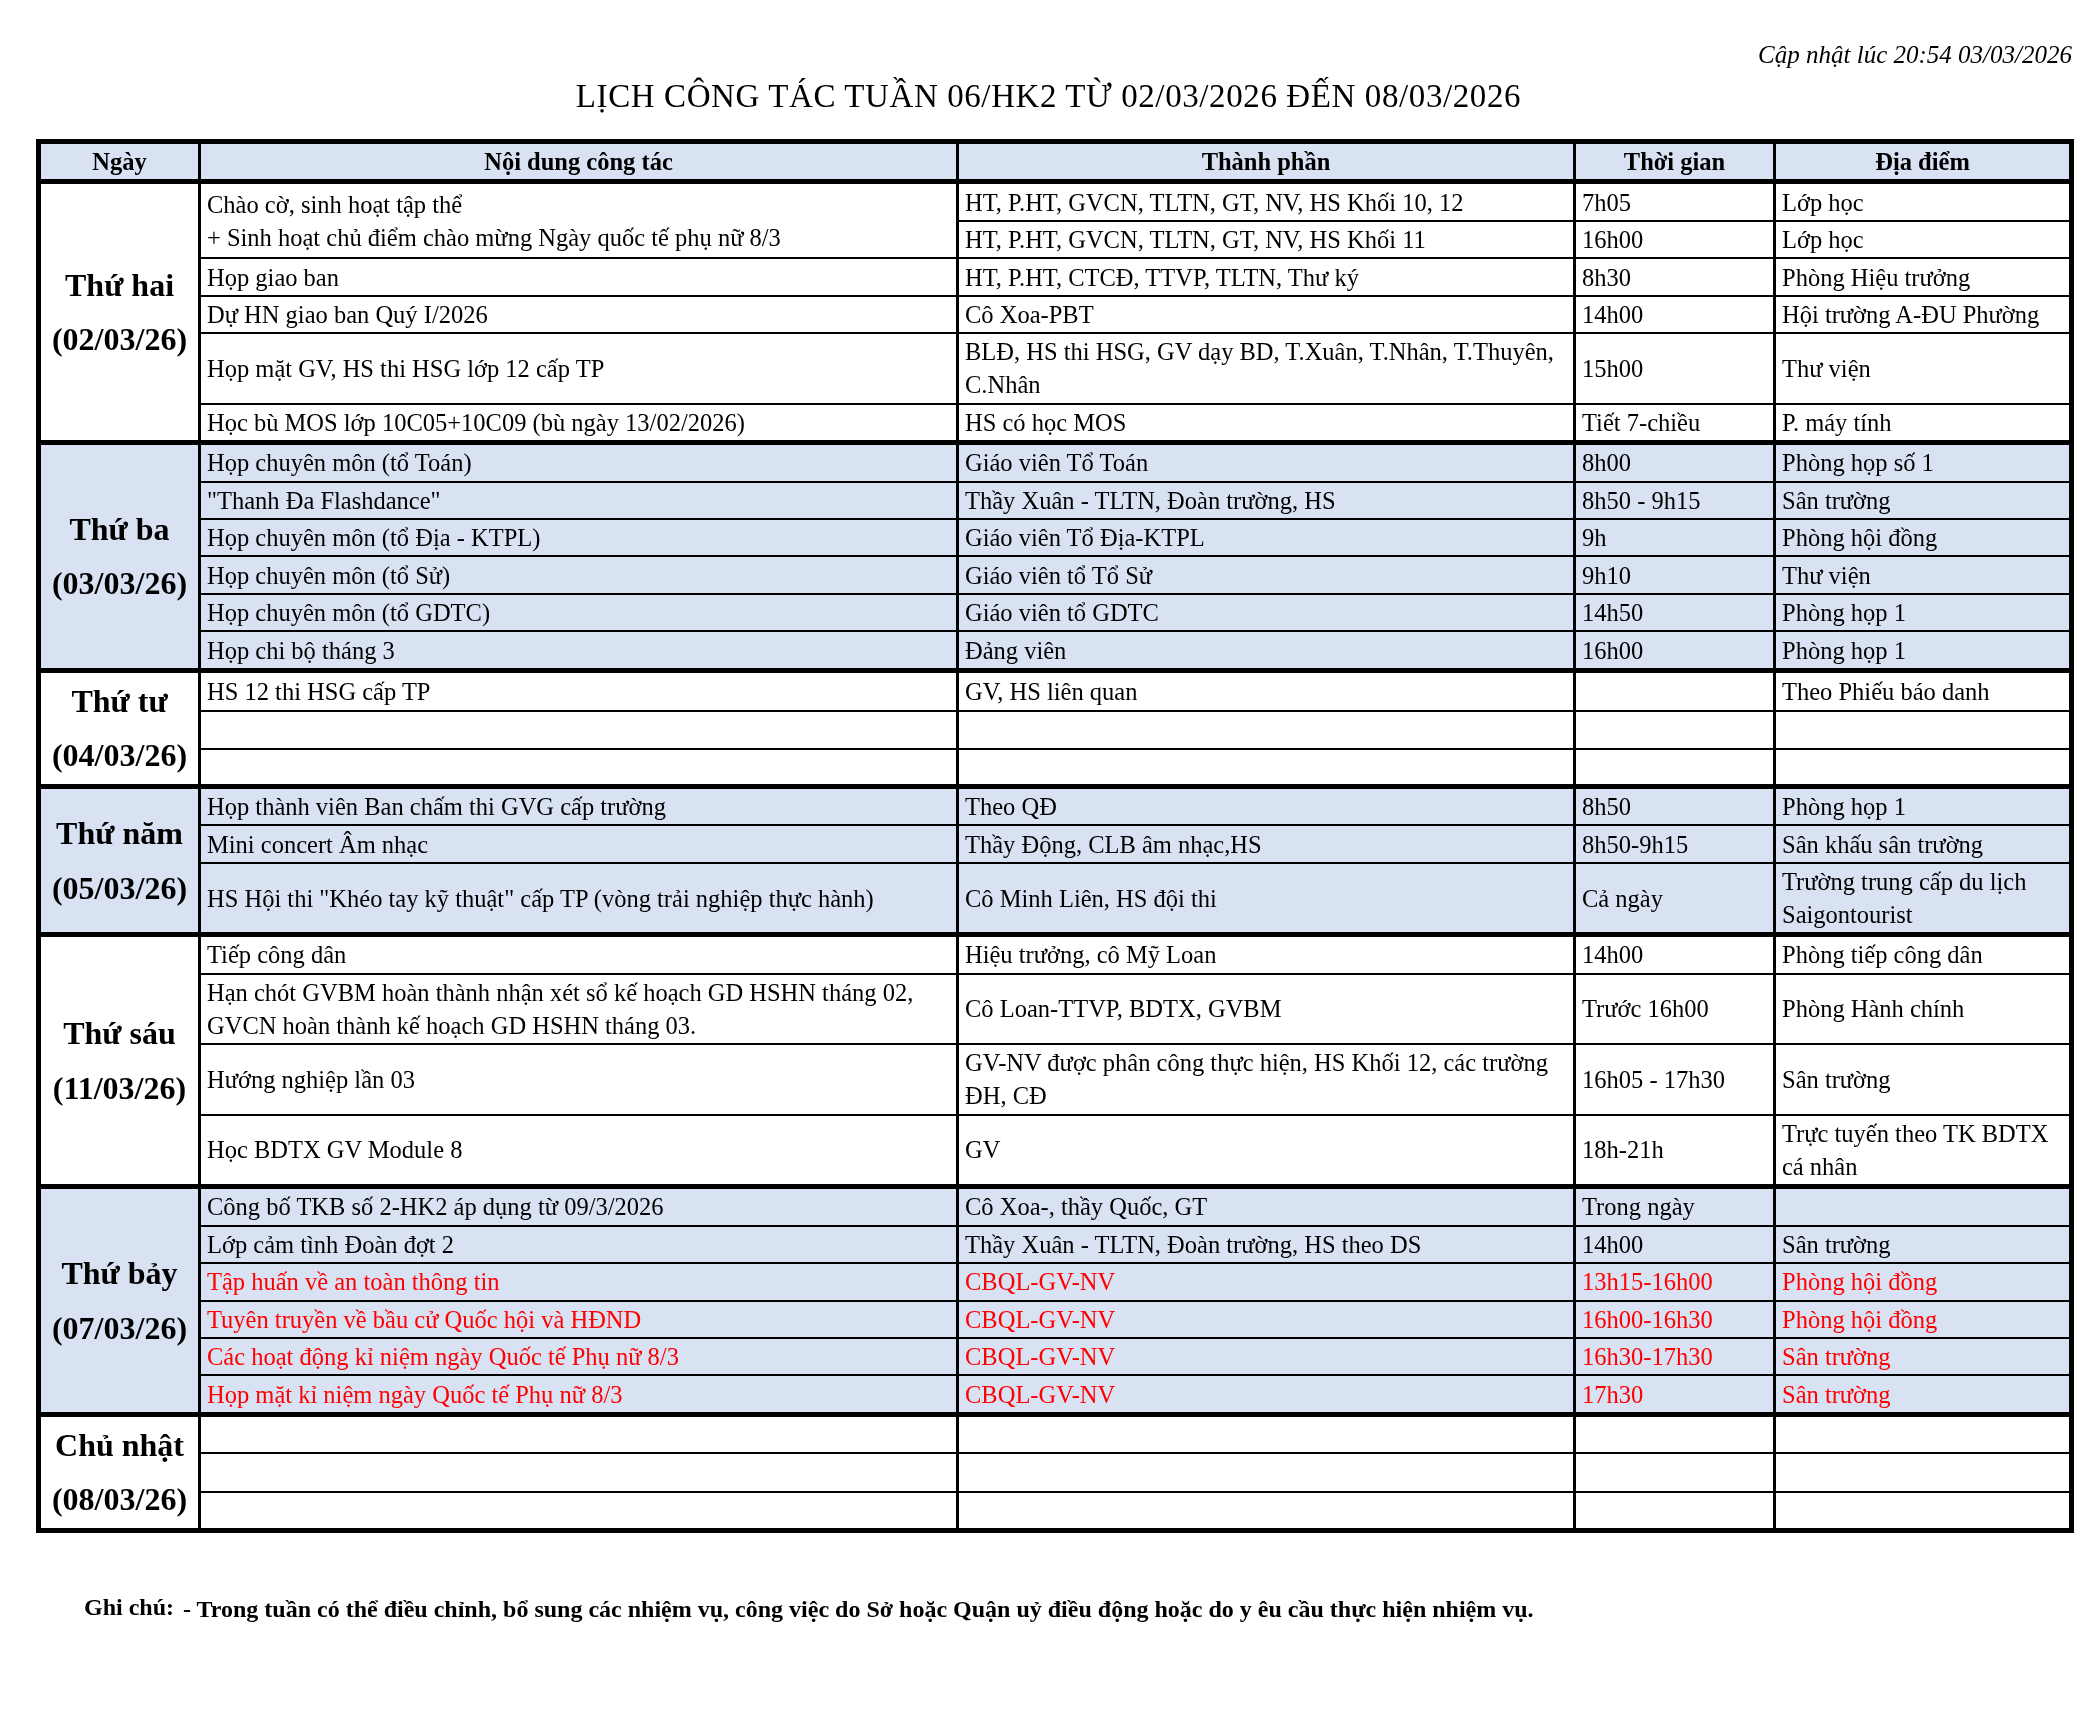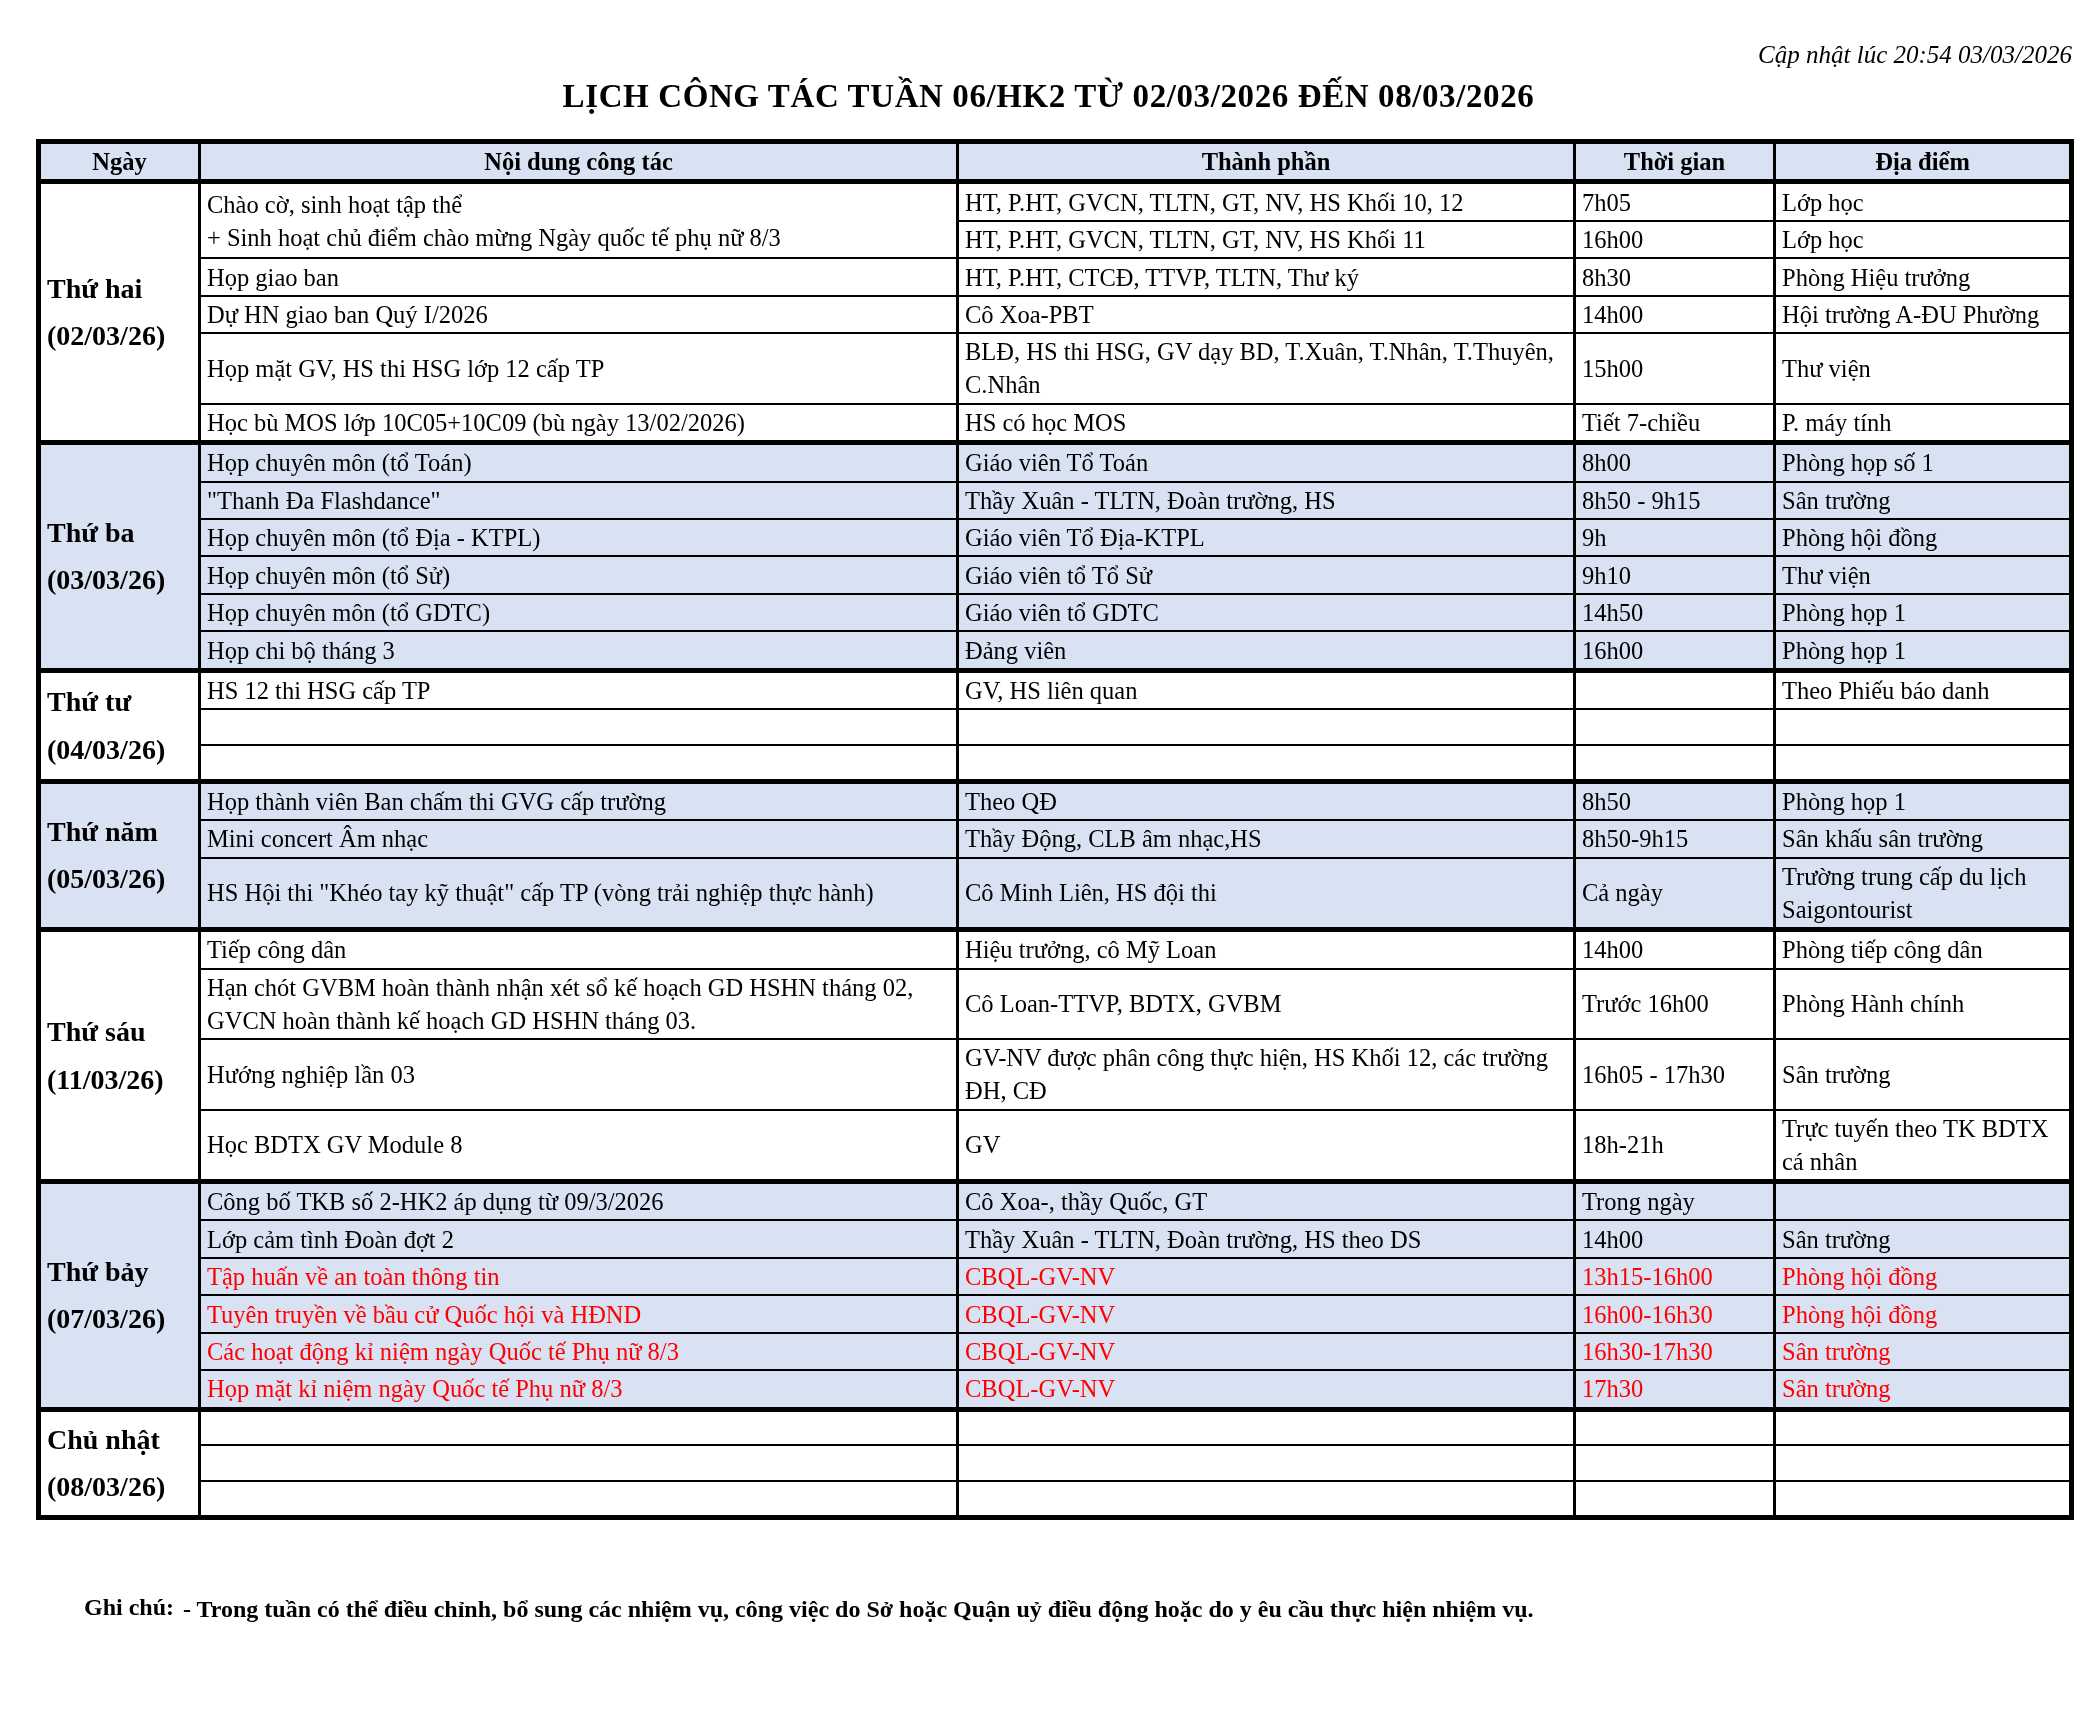--- a/index.html
+++ b/index.html
@@ -24,21 +24,21 @@
     right:25px;
     font-style:italic;
     font-size:25px;
   }
   .page-title{
     position:absolute;
     top:78px;
     left:0;
     width:100%;
     text-align:center;
-    font-weight:bold;
+    font-weight:normal;
     font-size:33px;
     letter-spacing:0.6px;
   }
   table.sched{
     position:absolute;
     top:139px;
     left:36px;
     width:2033px;
     border-collapse:collapse;
     table-layout:fixed;
@@ -59,22 +59,22 @@
     background:var(--header-bg);
     font-weight:bold;
     text-align:center;
     height:36px;
     border-top:5.4px solid var(--border);
     border-bottom:5.4px solid var(--border);
   }
   .sched tbody td{height:36px;text-align:left;}
   .sched tbody th.day-cell{
     font-weight:bold;
-    text-align:left;
-    font-size:28px;
+    text-align:center;
+    font-size:32px;
     line-height:1.7;
     background:#fff;
     border-bottom:5.4px solid var(--border);
   }
   .sched tr.shaded td{background:var(--shaded);}
   .sched tr.shaded th.day-cell{background:var(--shaded);}
   .sched tr.day-end td,.sched tr.day-end th{border-bottom:5.4px solid var(--border);}
   .sched tr.red td{color:var(--red);}
   .notes{
     position:absolute;

